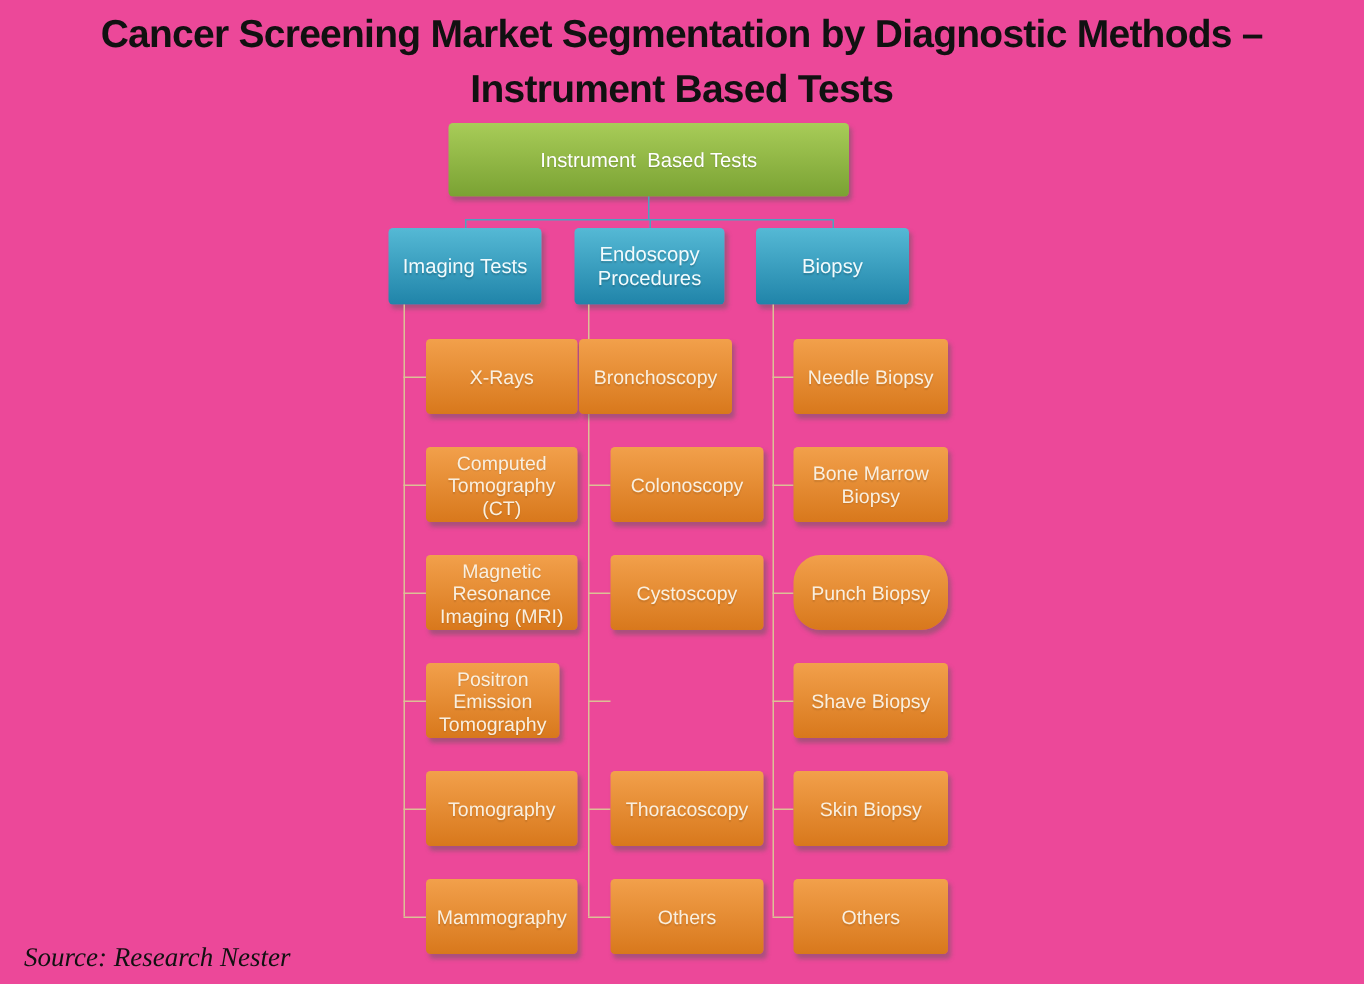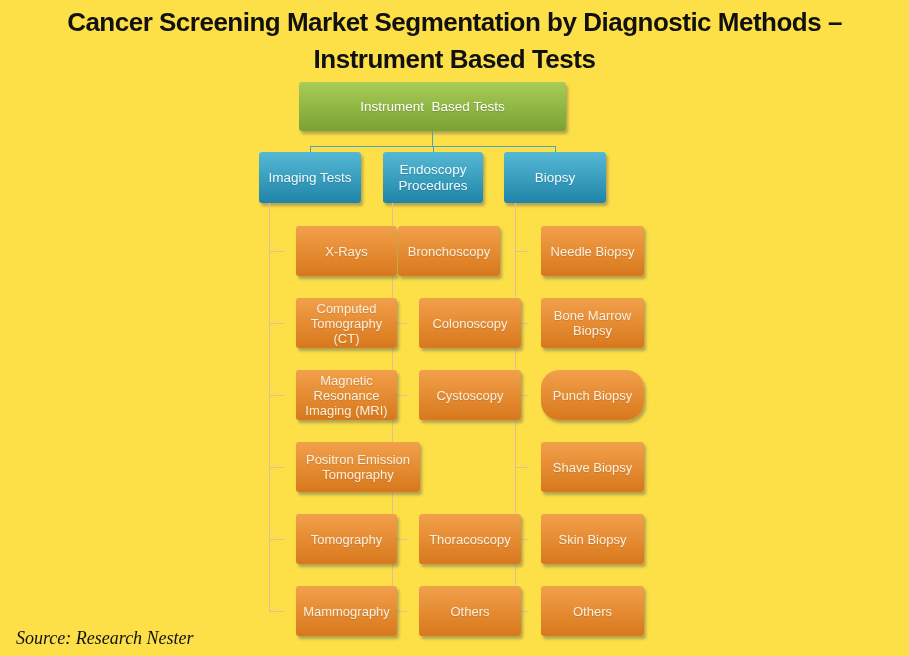--- a/index.html
+++ b/index.html
@@ -1,17 +1,17 @@
 <!DOCTYPE html>
 <html><head>
 <meta charset="utf-8">
 <style>
   html,body { margin:0; padding:0; background:#ffffff; }
   .stage {
-    position:relative; width:909px; height:656px; background:#fde047;
+    position:relative; width:909px; height:656px; background:#ec4899;
     font-family:"Liberation Sans", sans-serif; overflow:hidden;
   }
   .title {
     position:absolute; top:4px; left:0; width:909px; text-align:center;
     font-size:26px; font-weight:bold; line-height:37px; color:#111111;
     letter-spacing:-0.5px;
   }
   .box {
     position:absolute; display:flex; align-items:center; justify-content:center;
     text-align:center; border-radius:3px;
@@ -25,21 +25,20 @@
   }
   .blue {
     background:linear-gradient(to bottom,#55b9d5,#2084a9);
     color:#f2fbfd; font-size:13.5px; line-height:16px;
     text-shadow:0 1px 1px rgba(0,0,0,0.18);
   }
   .orange {
     background:linear-gradient(to bottom,#f2a04b,#d8781c);
     color:#f9efdf; font-size:13px; line-height:15px;
     text-shadow:0 1px 1px rgba(0,0,0,0.12);
-    margin-left:12px;
   }
   .line { position:absolute; }
   .teal { background:#4aa3c0; }
   .tan  { background:#dcc096; }
   .source {
     position:absolute; left:16px; top:628px;
     font-family:"Liberation Serif", serif; font-style:italic;
     font-size:18px; color:#111111;
   }
 </style>
@@ -86,21 +85,21 @@
   <div class="line tan" style="left:515px;top:251px;width:14px;height:1px;"></div>
   <div class="line tan" style="left:515px;top:323px;width:14px;height:1px;"></div>
   <div class="line tan" style="left:515px;top:395px;width:14px;height:1px;"></div>
   <div class="line tan" style="left:515px;top:467px;width:14px;height:1px;"></div>
   <div class="line tan" style="left:515px;top:539px;width:14px;height:1px;"></div>
   <div class="line tan" style="left:515px;top:611px;width:14px;height:1px;"></div>
 
   <div class="box orange" style="left:284px;top:226px;width:101px;height:50px;">X-Rays</div>
   <div class="box orange" style="left:284px;top:298px;width:101px;height:50px;">Computed Tomography (CT)</div>
   <div class="box orange" style="left:284px;top:370px;width:101px;height:50px;">Magnetic Resonance Imaging (MRI)</div>
-  <div class="box orange" style="left:284px;top:442px;width:124px;height:50px;">Positron Emission Tomography</div>
+  <div class="box orange" style="left:284px;top:442px;width:89px;height:50px;">Positron Emission Tomography</div>
   <div class="box orange" style="left:284px;top:514px;width:101px;height:50px;">Tomography</div>
   <div class="box orange" style="left:284px;top:586px;width:101px;height:50px;">Mammography</div>
 
   <div class="box orange" style="left:386px;top:226px;width:102px;height:50px;">Bronchoscopy</div>
   <div class="box orange" style="left:407px;top:298px;width:102px;height:50px;text-align:center;">Colonoscopy</div>
   <div class="box orange" style="left:407px;top:370px;width:102px;height:50px;">Cystoscopy</div>
   <div class="box orange" style="left:407px;top:514px;width:102px;height:50px;">Thoracoscopy</div>
   <div class="box orange" style="left:407px;top:586px;width:102px;height:50px;">Others</div>
 
   <div class="box orange" style="left:529px;top:298px;width:103px;height:50px;">Bone Marrow Biopsy</div>

